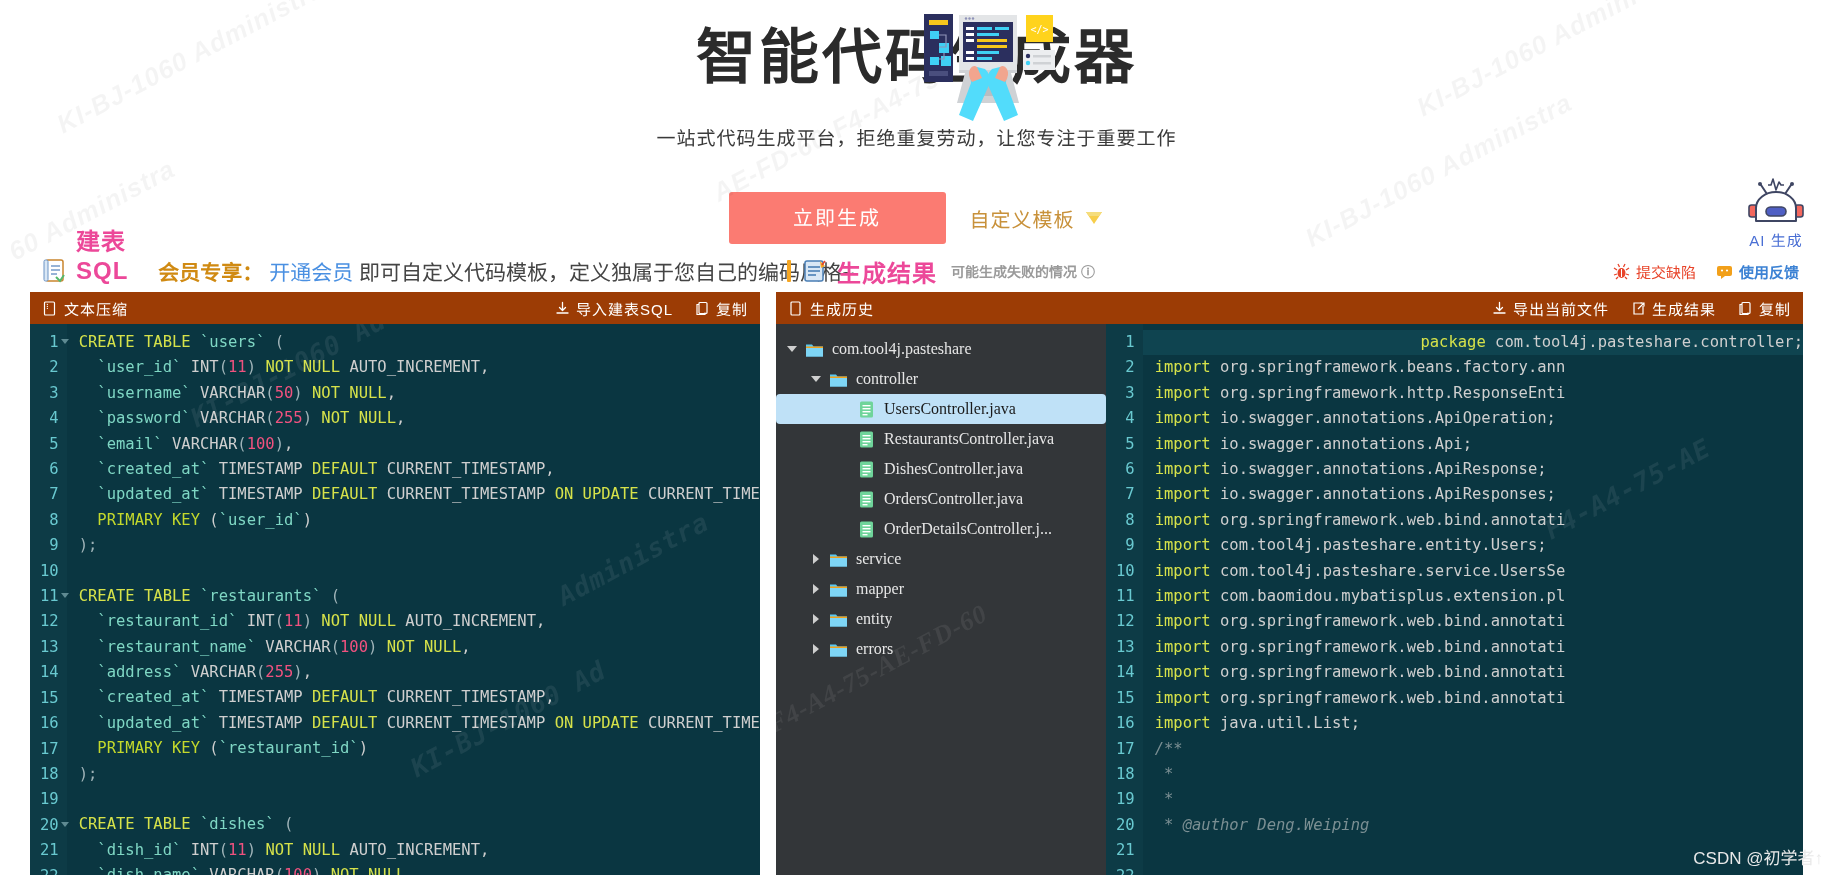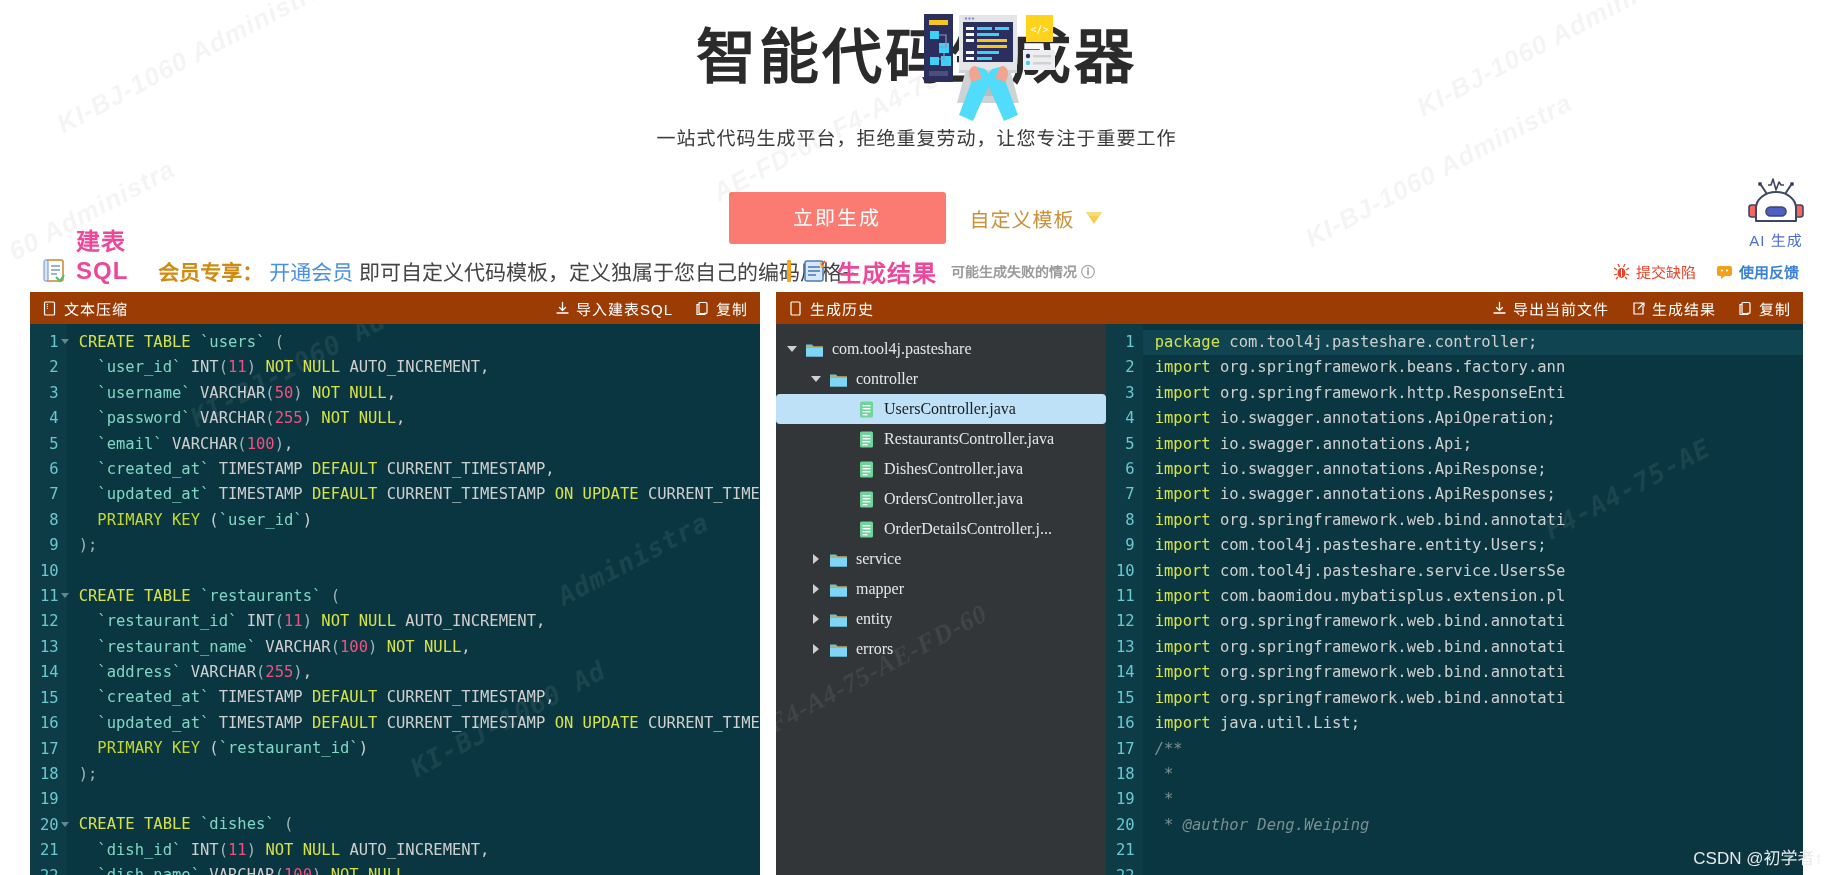--- a/index.html
+++ b/index.html
@@ -217,21 +217,21 @@
              font-family: "DejaVu Sans Mono","Liberation Mono", monospace; position: relative; }
   .jgutter {
     background: #0d3b46; color: #69c9d0; text-align: right;
     padding: 6px 8px 0 10px; font-size: 15.5px; line-height: 25.4px;
     user-select:none; flex:none; position:relative; z-index:2;
   }
   .jcode {
     flex: 1; padding: 6px 0 0 12px; font-size: 15.5px; line-height: 25.4px;
     white-space: pre; overflow: hidden; position: relative; z-index: 2;
   }
-  .jcode .line.hl { background: #0f4450; margin-left:-12px; padding-left:12px; }
+  .jcode .line.hl { background: #0f4450; margin-left:-12px; padding-left:12px;text-align:right; }
 
   
   .csdn {
     position: absolute; right: 10px; bottom: 6px;
     color: #e9e9e9; font-size: 17px; z-index: 5;
     font-family: "Liberation Sans", sans-serif;
     white-space: nowrap;
     margin-top: 29px;
   }
 </style>

